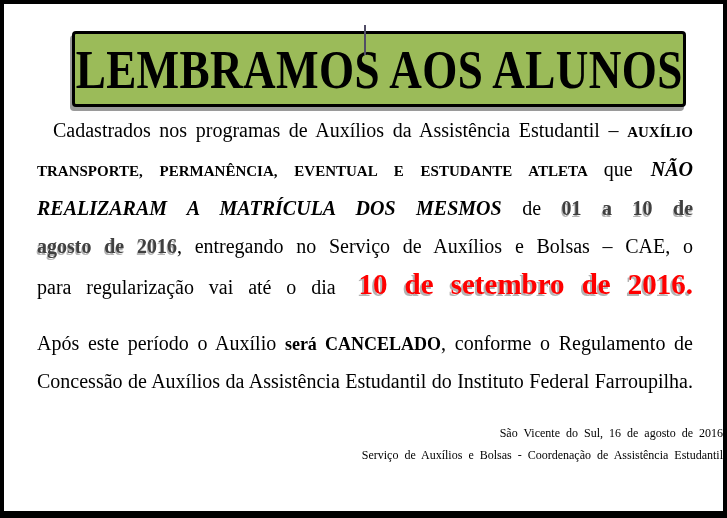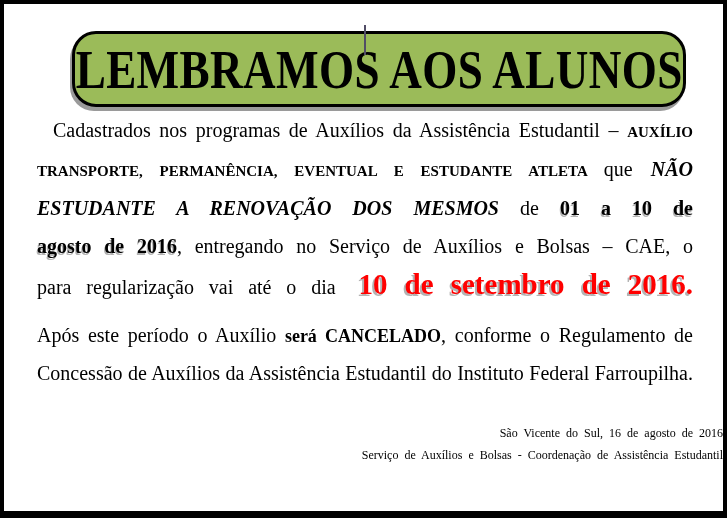--- a/index.html
+++ b/index.html
@@ -13,21 +13,21 @@
     font-family:"Liberation Serif", serif;
     color:#000;
     overflow:hidden;
   }
   .banner {
     position:absolute;
     left:68px; top:27px;
     width:614px; height:76px;
     box-sizing:border-box;
     border:3px solid #000;
-    border-radius:24px;
+    border-radius:4px;
     box-shadow:-2px 4px 0 #9a9a9a;
     display:flex; align-items:center; justify-content:center;
   }
   .banner-title {
     font-size:55px;
     font-weight:bold;
     white-space:nowrap;
     transform:scaleX(0.82);
     transform-origin:center;
     letter-spacing:0.5px;
@@ -42,26 +42,26 @@
     position:absolute;
     left:33px; right:30px; top:108px;
   }
   .line {
     text-align:justify;
     text-align-last:justify;
     -moz-text-align-last:justify;
     line-height:37px;
   }
   .line.indent { text-indent:16px; }
-  .para-gap { margin-top:10px; }
+  .para-gap { margin-top:18px; }
   .s-reg   { font-size:20px; }
   .s-bcaps { font-size:15px; font-weight:bold; }
   .s-blg   { font-size:20px; font-weight:bold;font-style:italic; }
   .s-bmed  { font-size:18px; font-weight:bold; }
-  .s-redlg { font-size:20px; font-weight:bold; color:#000000; text-shadow:-1px 2px 0 #b3b3b3; }
+  .s-redlg { font-size:20px; font-weight:bold; color:#404040; text-shadow:-1px 2px 0 #b3b3b3; }
   .s-redxl { font-size:29px; font-weight:bold; color:#ff0000; text-shadow:-2px 2px 0 #b3b3b3;margin-left:8px; }
   .footer {
     position:absolute;
     left:0; right:0; top:418px;
     text-align:right;
     font-size:12px;
     line-height:22px;
     word-spacing:3px;
   }
 </style>
@@ -73,21 +73,21 @@
   <div class="banner" style="background: rgb(155, 187, 89); border-color: rgb(0, 0, 0);">
     <span class="banner-title">LEMBRAMOS AOS ALUNOS</span>
   </div>
 
   <div class="text-cursor"></div>
 
   <div class="body-text">
       <div>
         <div class="line indent"><span class="s-reg">Cadastrados nos programas de Auxílios da Assistência Estudantil – </span><span class="s-bcaps">AUXÍLIO</span></div>
         <div class="line"><span class="s-bcaps">TRANSPORTE, PERMANÊNCIA, EVENTUAL E ESTUDANTE ATLETA </span><span class="s-reg">que </span><span class="s-blg">NÃO</span></div>
-        <div class="line"><span class="s-blg">ESTUDANTE A RENOVAÇÃO DOS MESMOS </span><span class="s-reg">de </span><span class="s-redlg">01 a 10 de</span></div>
+        <div class="line"><span class="s-blg">REALIZARAM A MATRÍCULA DOS MESMOS </span><span class="s-reg">de </span><span class="s-redlg">01 a 10 de</span></div>
         <div class="line"><span class="s-redlg">agosto de 2016</span><span class="s-reg">, entregando no Serviço de Auxílios e Bolsas – CAE, o</span></div>
         <div class="line"><span class="s-reg">para regularização vai até o dia </span><span class="s-redxl">10 de setembro de 2016.</span></div>
       </div>
       <div class="para-gap">
         <div class="line"><span class="s-reg">Após este período o Auxílio </span><span class="s-bmed">será CANCELADO</span><span class="s-reg">, conforme o Regulamento de</span></div>
         <div class="line"><span class="s-reg">Concessão de Auxílios da Assistência Estudantil do Instituto Federal Farroupilha.</span></div>
       </div>
     </div>
 
   <div class="footer">

